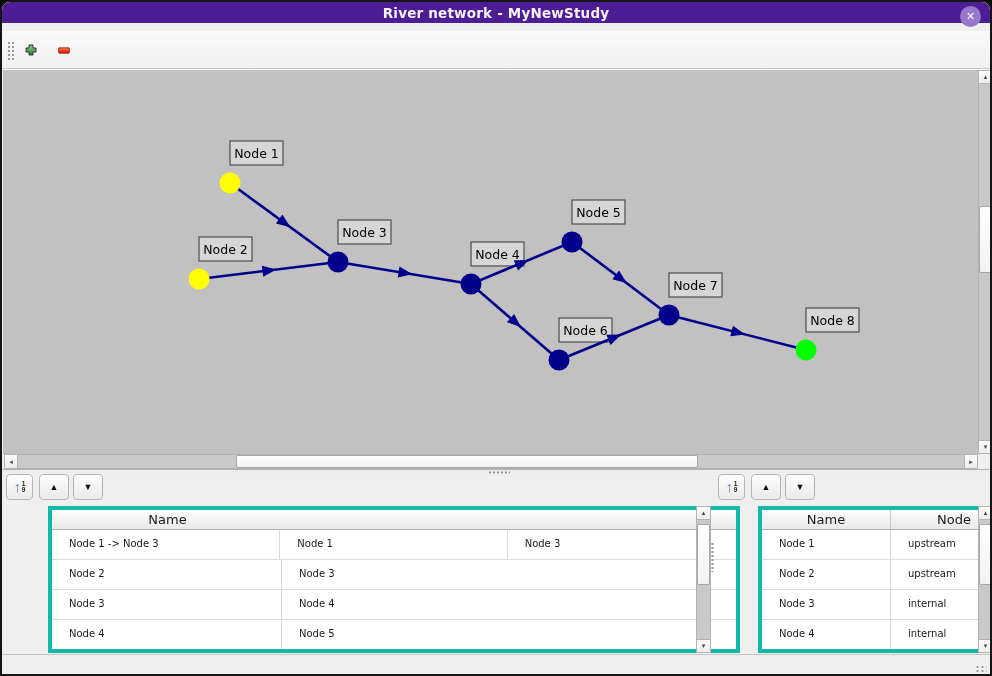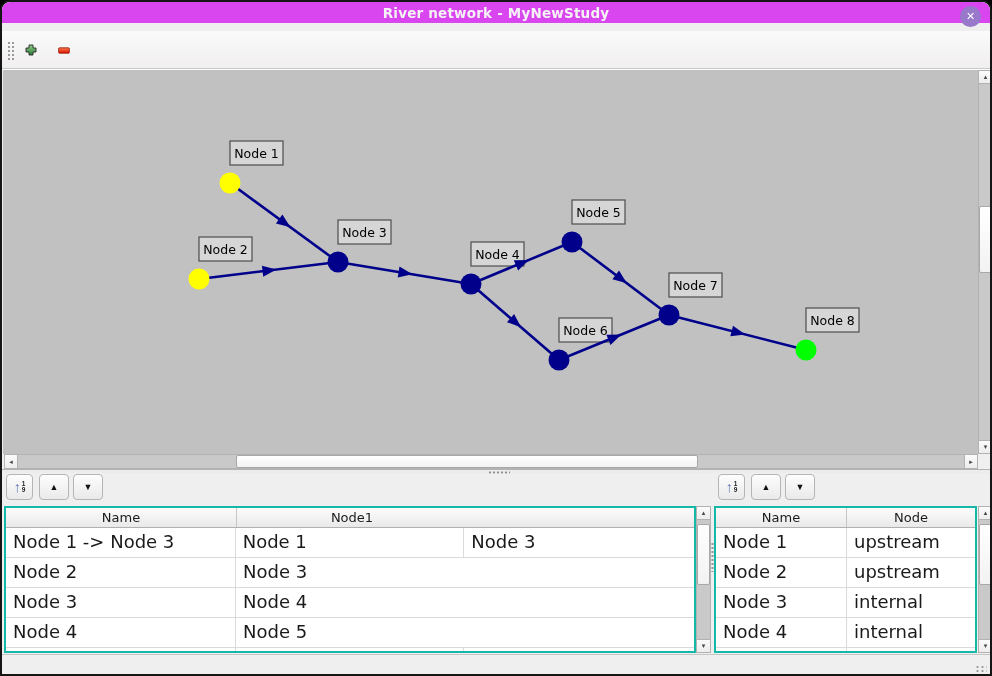--- a/index.html
+++ b/index.html
@@ -4,21 +4,21 @@
 <style>
   html,body{margin:0;padding:0;background:#000;}
   *{box-sizing:border-box;}
   .window{
     position:relative;width:992px;height:676px;
     background:#efefef;border:2px solid #151515;border-bottom-width:2px;
     border-radius:10px 10px 0 0;overflow:hidden;
     font-family:"DejaVu Sans","Liberation Sans",sans-serif;color:#1a1a1a;
   }
   
-  .titlebar{position:absolute;left:0;top:0;right:0;height:21px;background:#d946ef;
+  .titlebar{position:absolute;left:0;top:0;right:0;height:21px;background:#4c1d95;
     border-radius:8px 8px 0 0;display:flex;align-items:center;justify-content:center;text-align:right;}
   .titlebar .title{color:#f4f2f4;font-weight:bold;font-size:13.5px;letter-spacing:.2px;}
   .close-btn{position:absolute;right:9px;top:4px;width:21px;height:21px;border-radius:50%;
     background:#9778cb;color:#fff;display:flex;align-items:center;justify-content:center;
     font-size:11px;font-weight:bold;cursor:default;}
   
   .toolbar{position:absolute;left:0;top:29px;right:0;height:38px;
     background:linear-gradient(#fafafa,#f1efef);border-bottom:1px solid #c9c9c9;}
   .toolbar::after{content:"";position:absolute;left:0;right:0;bottom:-2px;height:1px;background:#fdfdfd;}
   .tb-grip{position:absolute;left:4px;top:9px;width:8px;height:21px;
@@ -53,26 +53,26 @@
   .v-splitter{position:absolute;left:708px;top:540px;width:5px;height:30px;
     background-image:radial-gradient(circle,#9a9a9a 1px,transparent 1.3px);background-size:5px 4px;}
   
   .mini-btn{position:absolute;top:472px;height:26px;background:linear-gradient(#fdfdfd,#eaeaea);
     border:1px solid #b5b5b5;border-radius:4px;display:flex;align-items:center;justify-content:center;padding:0;}
   .mini-btn .tri{font-size:9px;color:#111;line-height:1;}
   .sort-icon{display:flex;align-items:center;line-height:1;}
   .sort-icon .arr{color:#5b74b8;font-size:14px;font-weight:bold;transform:scaleY(1.05);}
   .sort-icon .nums{display:flex;flex-direction:column;font-size:6.5px;color:#222;margin-left:1px;font-weight:bold;}
   
-  .table{position:absolute;top:504px;background:#a3a3a3;border:2px solid #14b8a6;overflow:hidden;}
+  .table{position:absolute;top:504px;background:#a3a3a3;border:4px solid #14b8a6;overflow:hidden;margin-left:44px;}
   .thead{display:flex;height:20px;background:linear-gradient(#fcfcfc,#e9e9e9);border-bottom:1px solid #b0b0b0;}
   .th{font-size:13px;text-align:center;line-height:19px;border-right:1px solid #c6c6c6;overflow:hidden;}
   .th:last-child{border-right:none;}
   .tr{display:flex;height:30px;border-bottom:1px solid #dadada;background:#fff;}
-  .td{font-size:18px;line-height:28px;padding-left:7px;border-right:1px solid #dadada;white-space:nowrap;overflow:hidden;}
+  .td{font-size:10px;line-height:28px;padding-left:17px;border-right:1px solid #dadada;white-space:nowrap;overflow:hidden;}
   .td:last-child{border-right:none;}
   .t-left{left:2px;width:692px;height:147px;}
   .t-left .c0{width:231px;} .t-left .c1{width:230px;} .t-left .c2{width:231px;}
   .t-right{left:712px;width:263px;height:147px;}
   .t-right .c0{width:133px;} .t-right .c1{width:130px;}
   
   .statusbar{position:absolute;left:0;top:652px;right:0;height:22px;background:#efefef;border-top:1px solid #c6c6c6;}
   .resize-grip{position:absolute;right:3px;bottom:2px;width:12px;height:9px;
     background-image:radial-gradient(circle,#9a9a9a 1px,transparent 1.2px);background-size:5px 4px;}
 </style>
@@ -203,21 +203,20 @@
   <button class="mini-btn" style="left:749px;width:30px;">
     <span class="tri">▲</span>
   </button>
   <button class="mini-btn" style="left:783px;width:30px;">
     <span class="tri">▼</span>
   </button>
 
   <div class="table t-left">
       <div class="thead">
         <div class="th c0">Name</div>
-        <div class="th c1">Node1</div>
       </div>
       <div class="tr">
         <div class="td c0">Node 1 -&gt; Node 3</div>
         <div class="td c1">Node 1</div>
         <div class="td c2">Node 3</div>
       </div>
       <div class="tr">
         <div class="td c1">Node 2</div>
         <div class="td c2">Node 3</div>
       </div>

